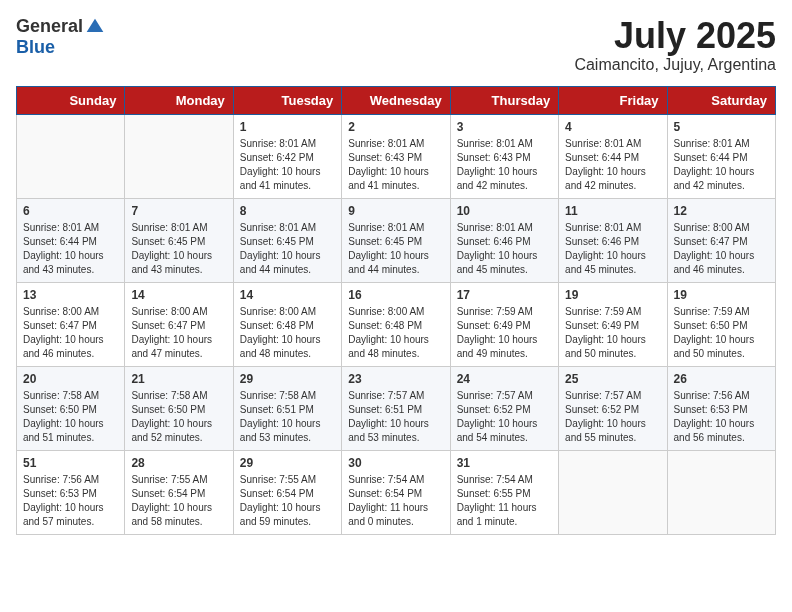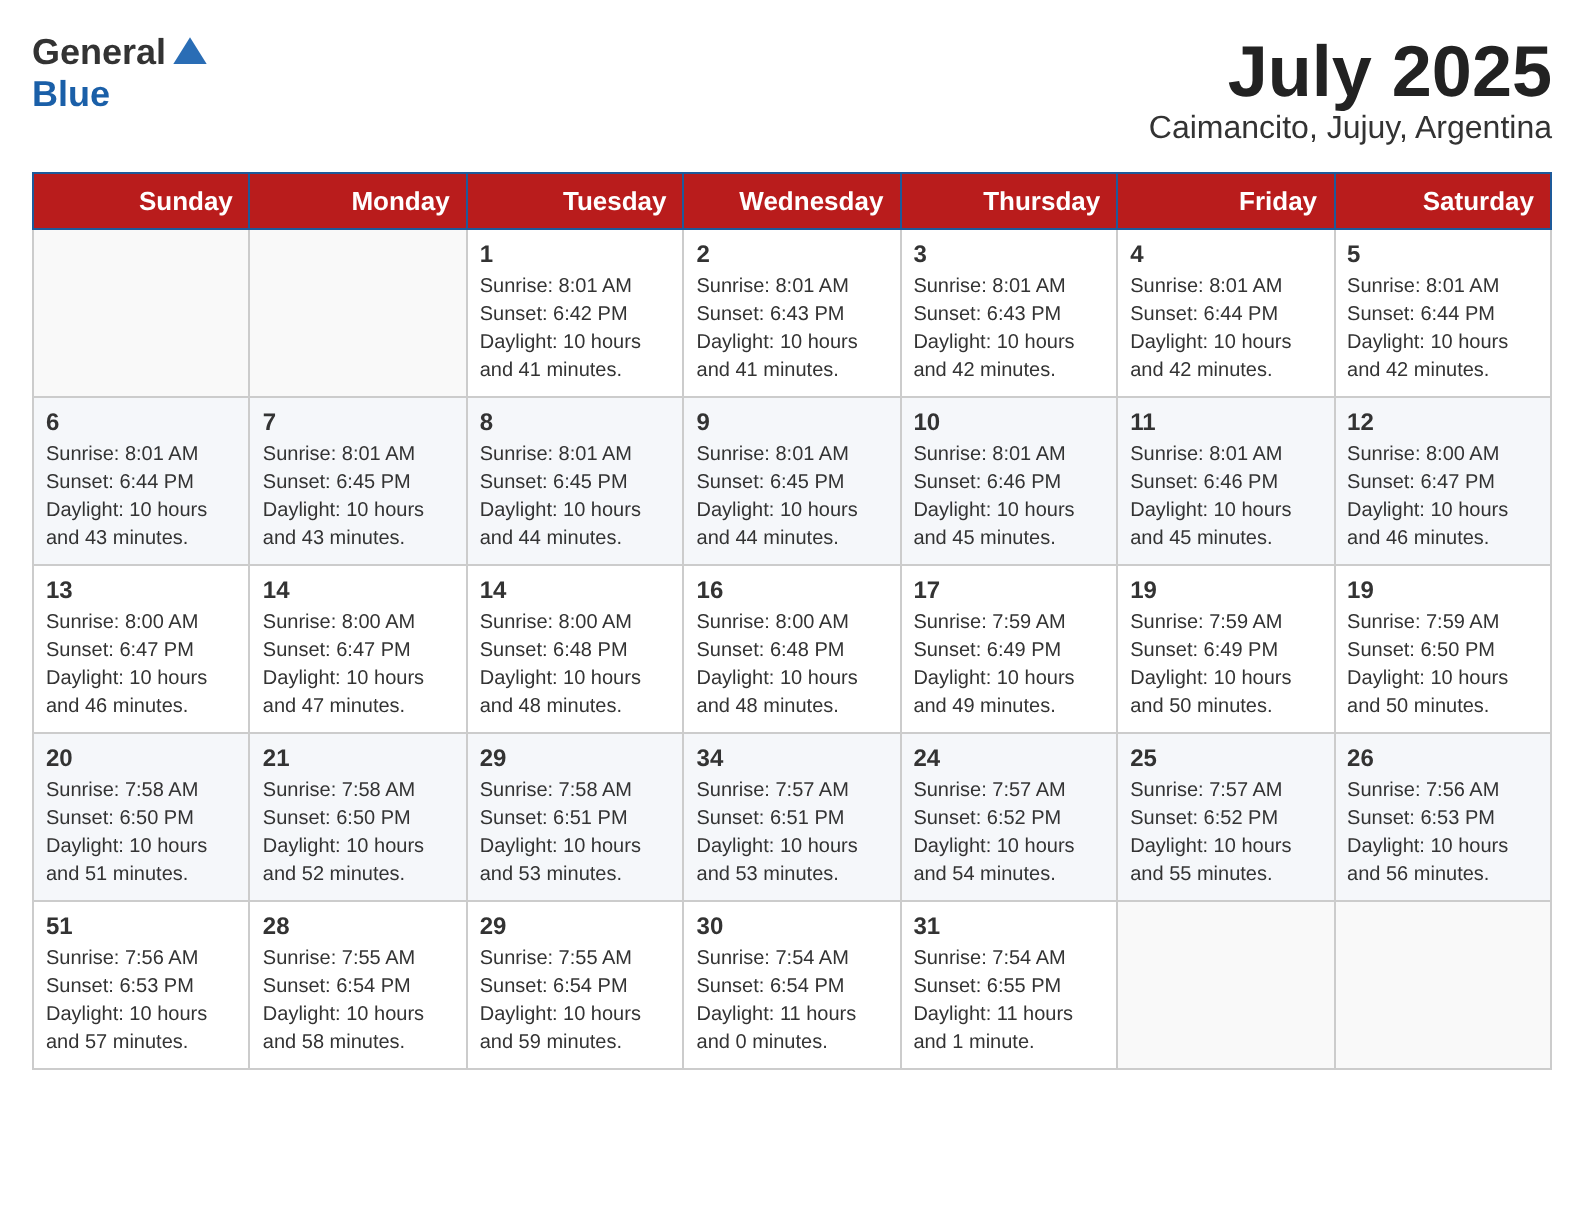--- a/index.html
+++ b/index.html
@@ -222,21 +222,21 @@
         </td>
         <td>
           <span class="day-number">21</span>
           <div class="day-info">Sunrise: 7:58 AM<br>Sunset: 6:50 PM<br>Daylight: 10 hours and 52 minutes.</div>
         </td>
         <td>
           <span class="day-number">29</span>
           <div class="day-info">Sunrise: 7:58 AM<br>Sunset: 6:51 PM<br>Daylight: 10 hours and 53 minutes.</div>
         </td>
         <td>
-          <span class="day-number">34</span>
+          <span class="day-number">23</span>
           <div class="day-info">Sunrise: 7:57 AM<br>Sunset: 6:51 PM<br>Daylight: 10 hours and 53 minutes.</div>
         </td>
         <td>
           <span class="day-number">24</span>
           <div class="day-info">Sunrise: 7:57 AM<br>Sunset: 6:52 PM<br>Daylight: 10 hours and 54 minutes.</div>
         </td>
         <td>
           <span class="day-number">25</span>
           <div class="day-info">Sunrise: 7:57 AM<br>Sunset: 6:52 PM<br>Daylight: 10 hours and 55 minutes.</div>
         </td>

